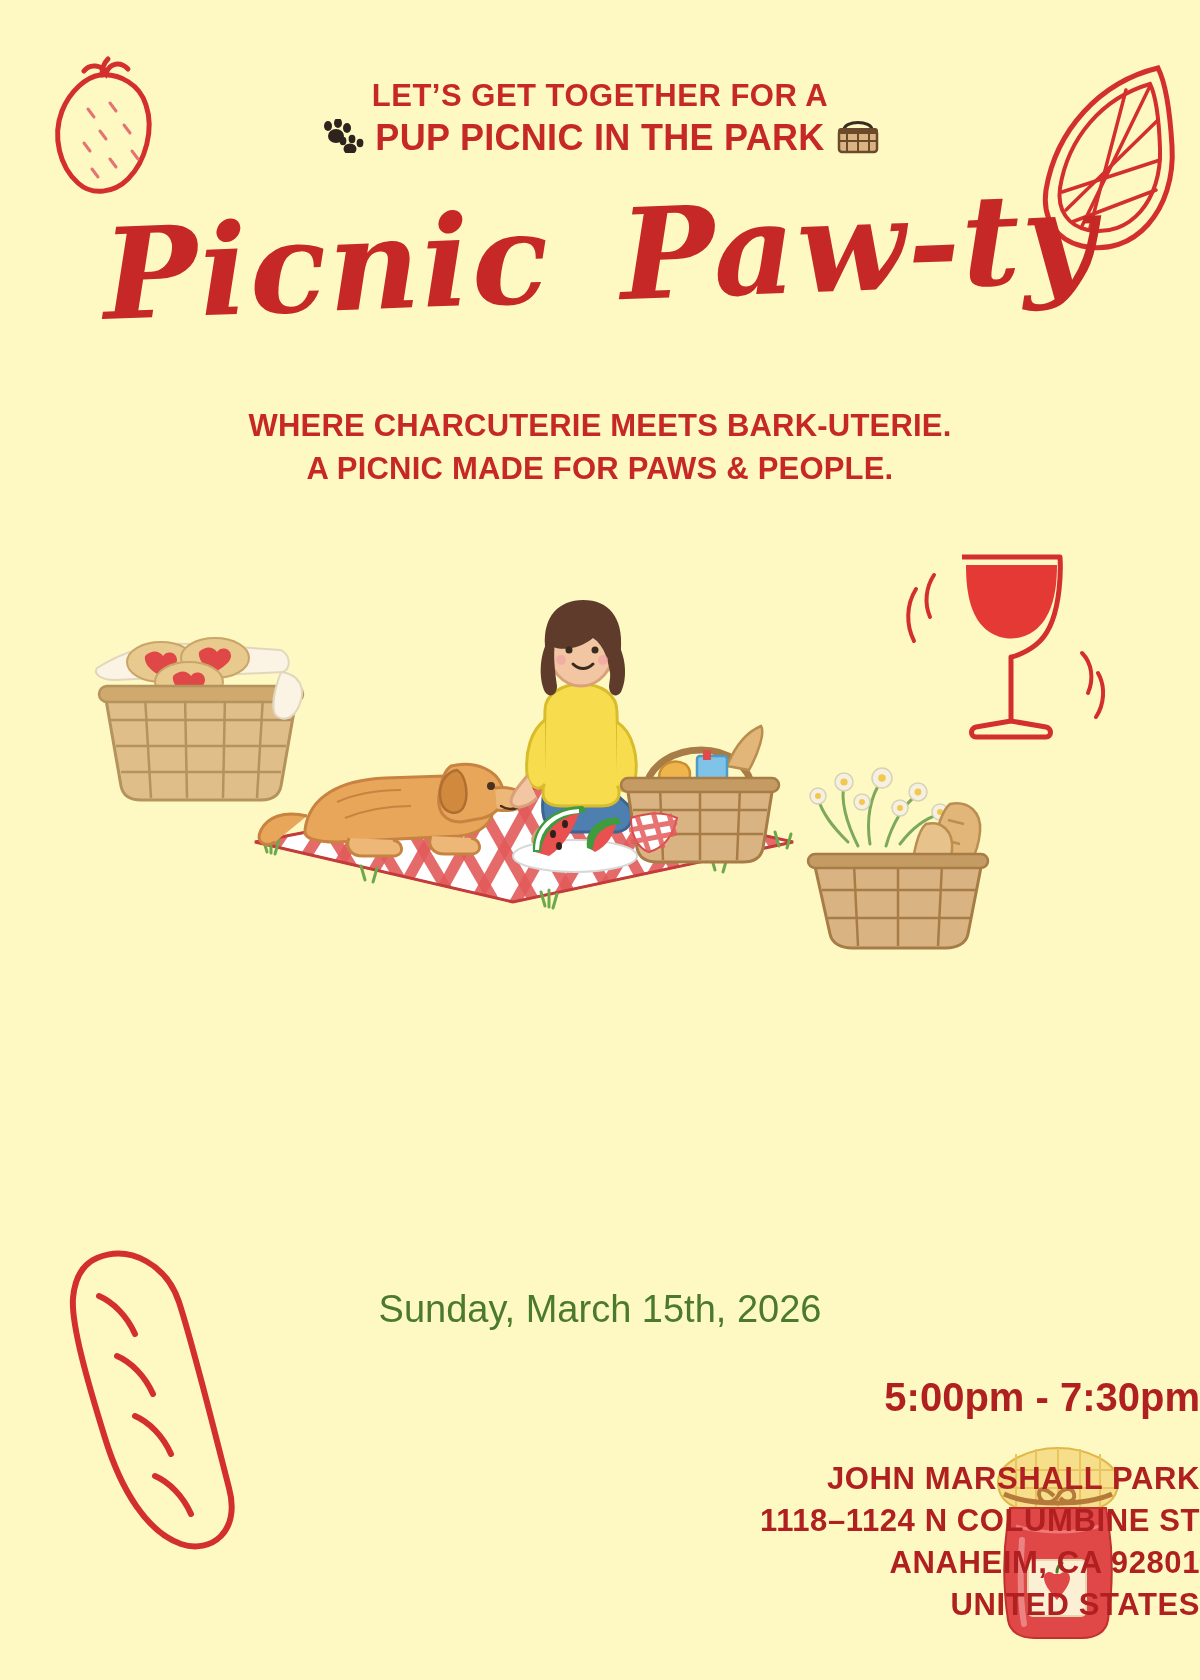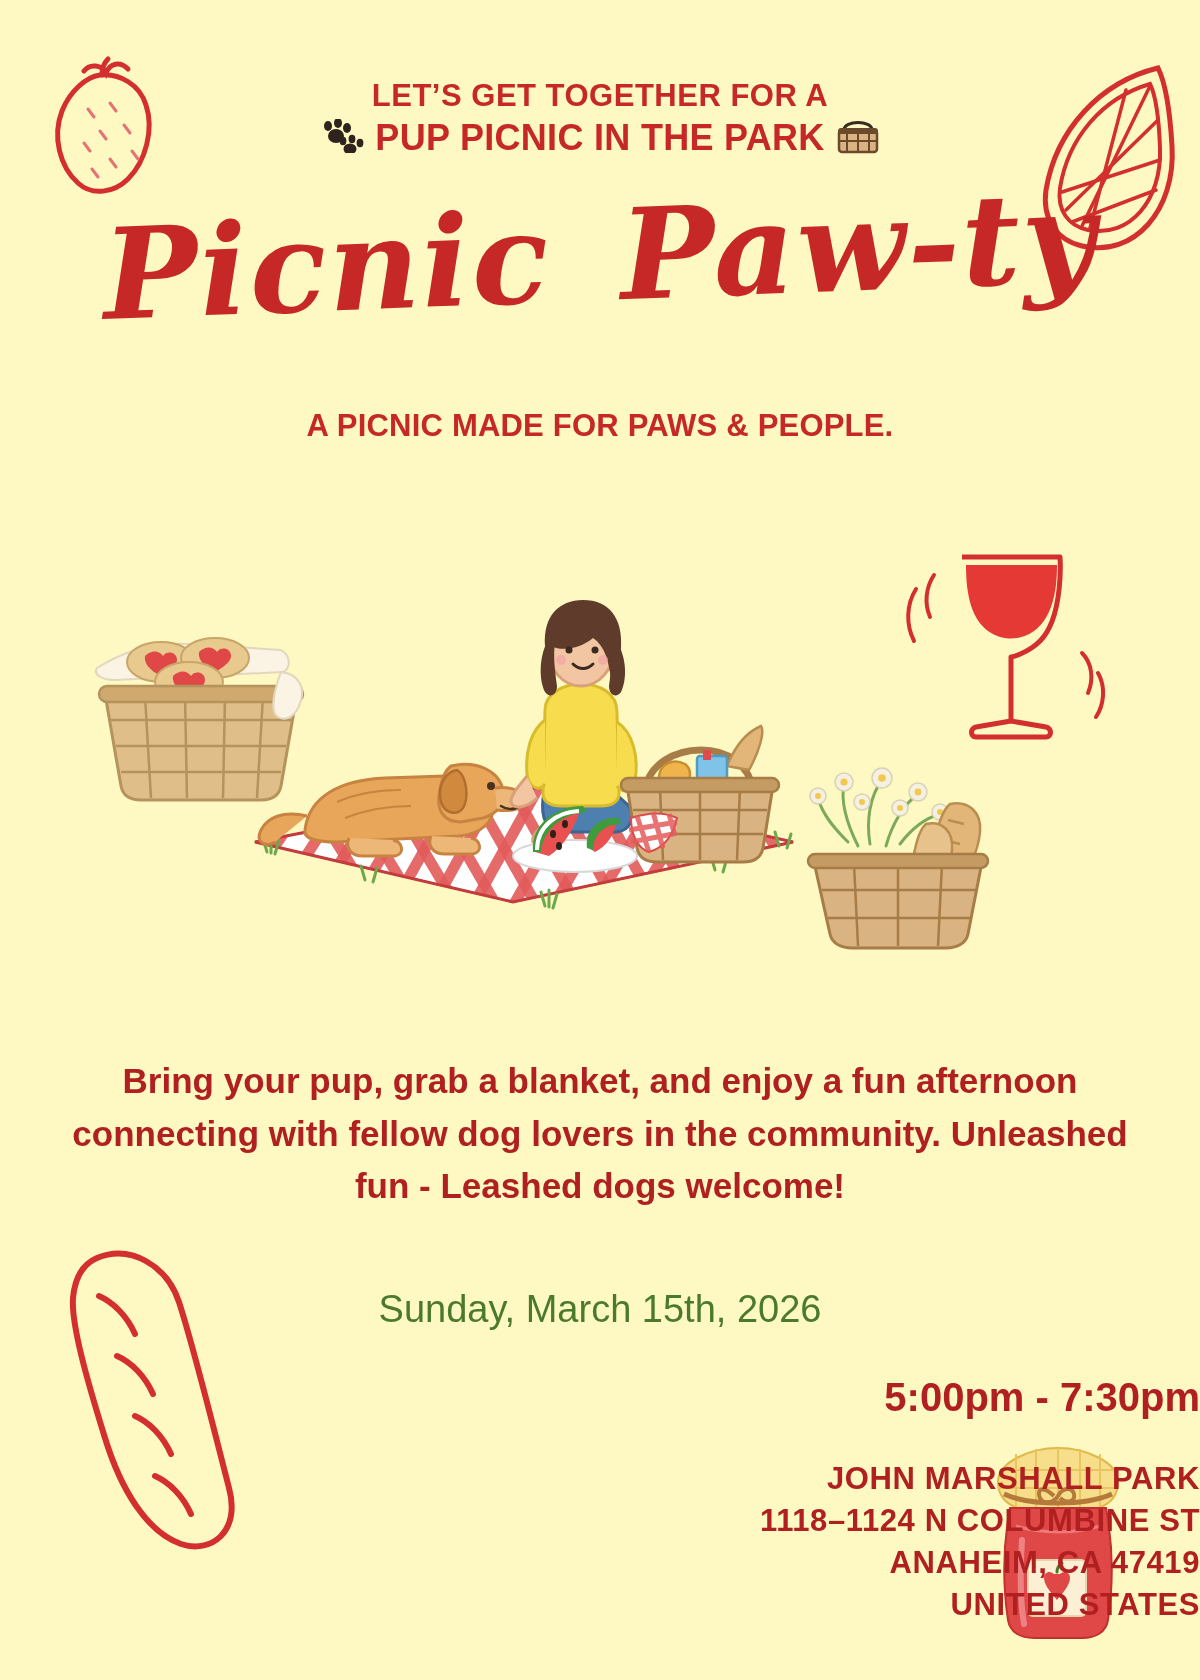--- a/index.html
+++ b/index.html
@@ -285,20 +285,21 @@
         </svg>
       </span>
     </div>
   </div>
 
   <div class="script-title">
     <span>Picnic</span><span class="gap"></span><span>Paw-ty</span>
   </div>
 
   <div class="tagline">
+    <div>WHERE CHARCUTERIE MEETS BARK-UTERIE.</div>
     <div>A PICNIC MADE FOR PAWS &amp; PEOPLE.</div>
   </div>
 
   <div class="illustration">
 
     <div class="illus-basket-left">
       <svg width="230" height="195" viewBox="0 0 230 195">
 
         <path d="M12 58 C40 40 72 32 104 34 L196 40 C206 46 206 58 198 62 L30 70 C16 70 8 64 12 58 Z" fill="#FBF3E4" stroke="#E3D6BE" stroke-width="2"></path>
 
@@ -520,24 +521,23 @@
           <line x1="28" y1="168" x2="170" y2="168"></line>
           <line x1="54" y1="114" x2="58" y2="196"></line>
           <line x1="98" y1="114" x2="98" y2="196"></line>
           <line x1="142" y1="114" x2="138" y2="196"></line>
         </g>
         <rect x="8" y="104" width="180" height="14" rx="7" fill="#C49B63" stroke="#A87C46" stroke-width="2.5"></rect>
       </svg>
     </div>
   </div>
 
-  <div class="body-copy">Bring your pup, grab a blanket, and enjoy a fun afternoon connecting with fellow dog lovers in the community. Unleashed fun - Leashed dogs welcome!</div>
 
   <div class="date-line">Sunday, March 15th, 2026</div>
   <div class="time-line">5:00pm - 7:30pm</div>
   <div class="venue-block">
     <div>JOHN MARSHALL PARK</div>
     <div>1118–1124 N COLUMBINE ST</div>
-    <div>ANAHEIM, CA  47419</div>
+    <div>ANAHEIM, CA  92801</div>
     <div>UNITED STATES</div>
   </div>
 
 </div>
 
 </body></html>

